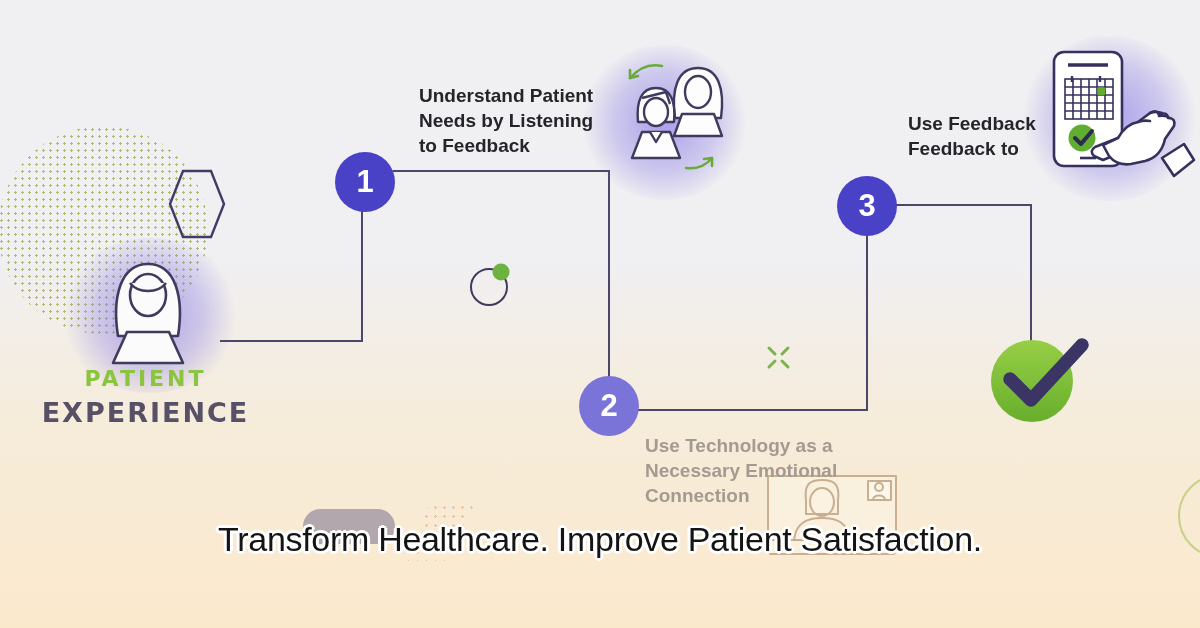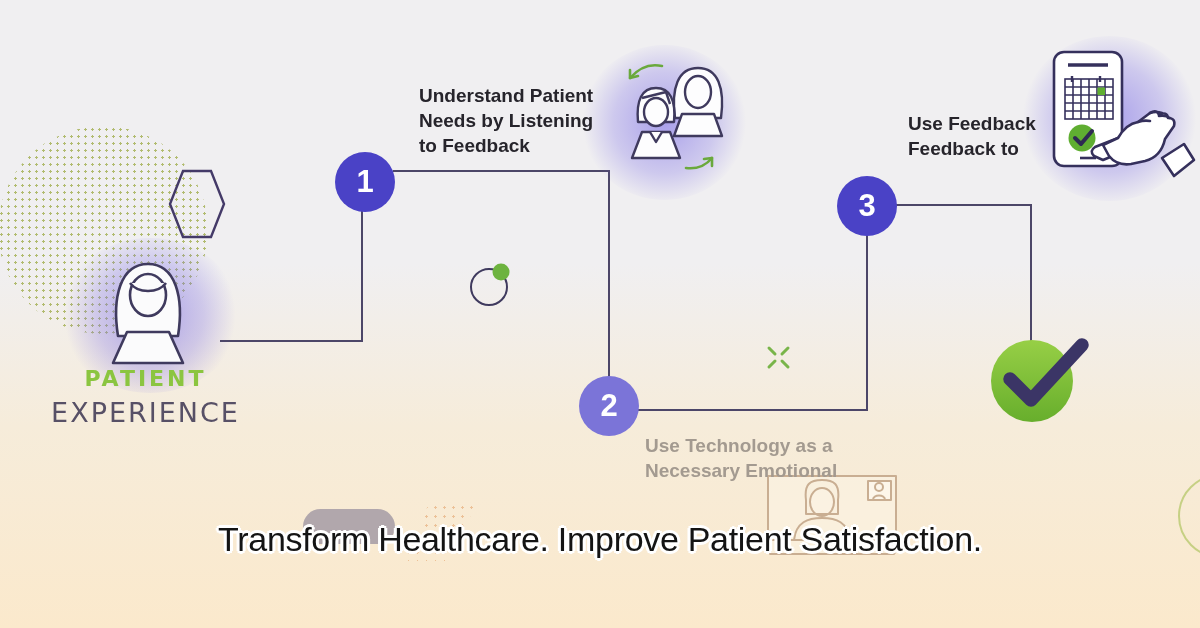--- a/index.html
+++ b/index.html
@@ -36,21 +36,21 @@
   .stepnum.dark{background:#4a42c6;}
   .stepnum.light{background:#7b74d8;}
   
   .step-label{position:absolute;font-size:19px;line-height:25px;font-weight:bold;color:#26242b;z-index:2;}
   .step-label.muted{color:#a39a90;}
   .step-label span{display:block;}
   
   .brand{position:absolute;left:8px;top:366px;width:275px;text-align:center;z-index:2;
     font-family:"DejaVu Sans", sans-serif;}
   .brand .t1{font-size:22px;font-weight:bold;color:#8bc540;letter-spacing:3px;}
-  .brand .t2{font-size:27px;font-weight:normal;color:#575066;letter-spacing:2px;margin-top:6px;text-align:center;}
+  .brand .t2{font-size:27px;font-weight:bold;color:#575066;letter-spacing:2px;margin-top:6px;text-align:center;}
   
   .headline{position:absolute;left:0;top:520px;width:100%;text-align:center;z-index:5;
     font-size:34px;font-weight:400;color:#141414;letter-spacing:-.3px;
     text-shadow:-3px 0 0 #fff,3px 0 0 #fff,0 -3px 0 #fff,0 3px 0 #fff,
       -2px -2px 0 #fff,2px -2px 0 #fff,-2px 2px 0 #fff,2px 2px 0 #fff;}
   .abs{position:absolute;}
   svg{display:block;}
 </style>
 </head>
 <body>
@@ -102,20 +102,21 @@
   </div>
 
   <div class="step-label" style="left:411px;top:83px;margin-left:8px;">
     <span>Understand Patient</span>
     <span>Needs by Listening</span>
     <span>to Feedback</span>
   </div>
   <div class="step-label muted" style="left:645px;top:433px;">
     <span>Use Technology as a</span>
     <span>Necessary Emotional</span>
+    <span>Connection</span>
   </div>
   <div class="step-label" style="left:908px;top:111px;">
     <span>Use Feedback</span>
     <span>Feedback to</span>
   </div>
 
   <div class="glow glow-people"></div>
   <div class="abs" style="left:598px;top:56px;z-index:2;">
     <svg width="128" height="132" viewBox="0 0 128 132">
       <g fill="#fdfdfe" stroke="#3f3a5e" stroke-width="2.4" stroke-linejoin="round">

